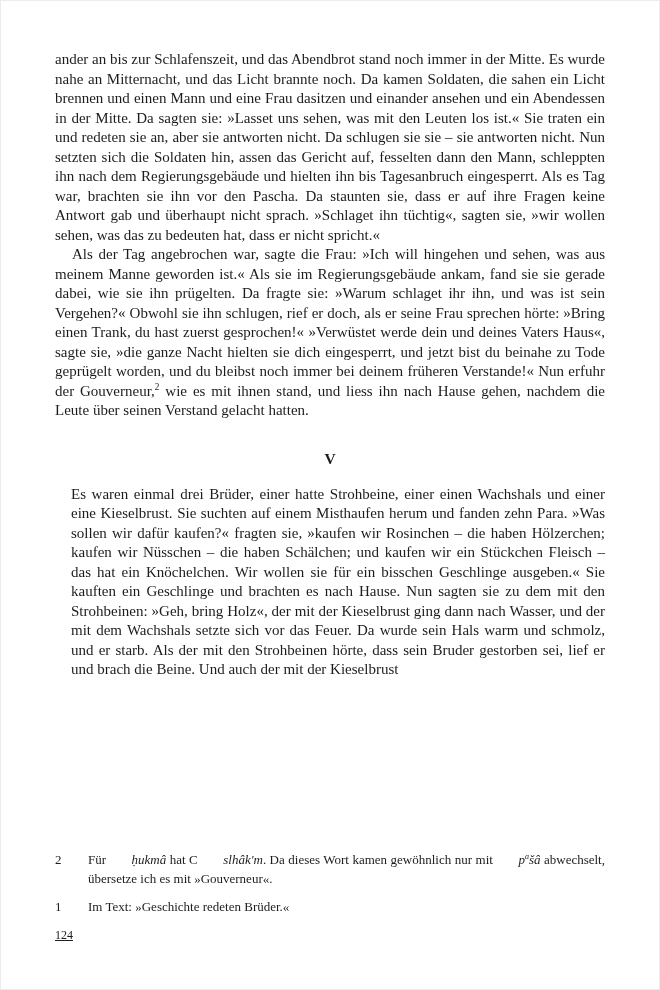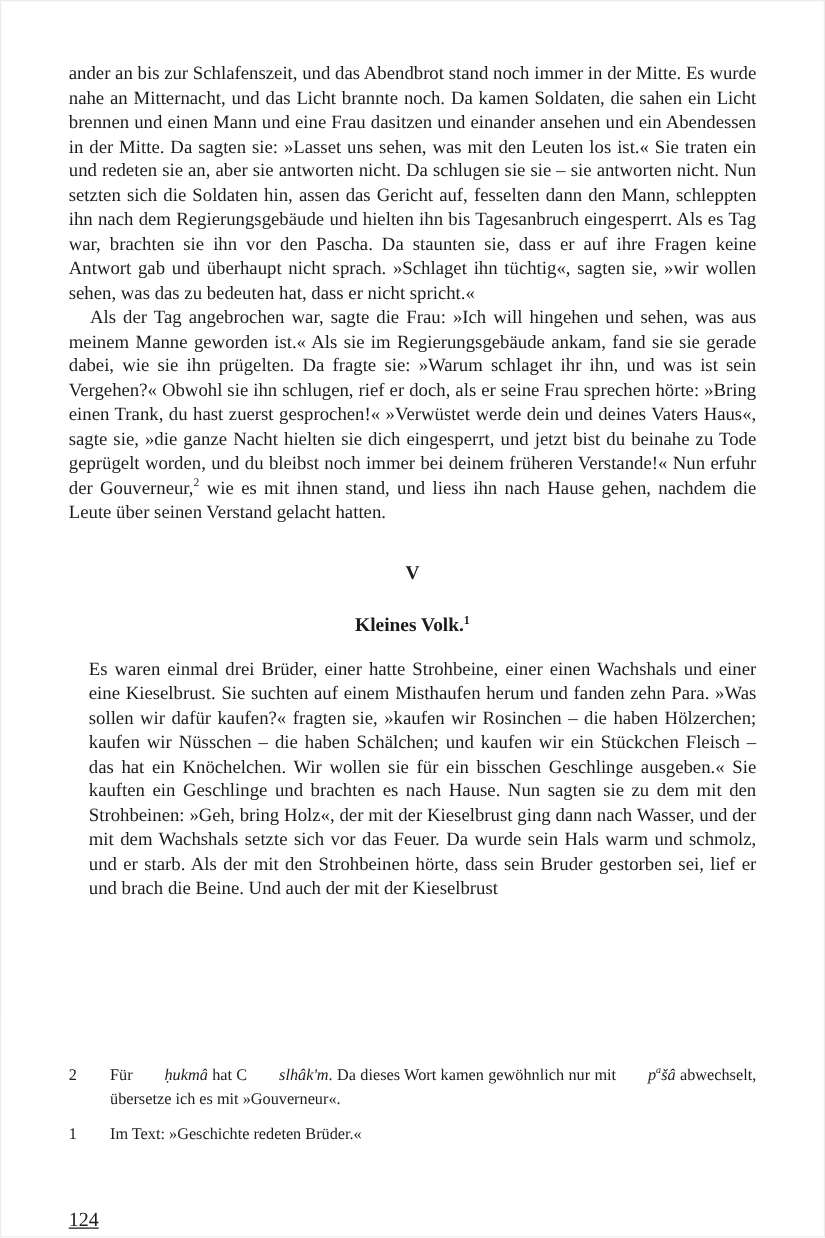--- a/index.html
+++ b/index.html
@@ -79,38 +79,37 @@
     flex: 1;
     text-align: justify;
   }
   .fn-text i {
     font-style: italic;
     margin-left: 22px;
   }
   .page-number {
     position: absolute;
     left: 55px;
-    top: 968px;
-    font-size: 16px;
+    top: 926px;
+    font-size: 12px;
     line-height: 18px;
     text-decoration: underline;
   }
 </style>
 </head>
 <body>
 
 <div class="page">
 
   <div class="text-block">
     <p class="para">ander an bis zur Schlafenszeit, und das Abendbrot stand noch immer in der Mitte. Es wurde nahe an Mitternacht, und das Licht brannte noch. Da kamen Soldaten, die sahen ein Licht brennen und einen Mann und eine Frau dasitzen und einander ansehen und ein Abendessen in der Mitte. Da sagten sie: »Lasset uns sehen, was mit den Leuten los ist.« Sie traten ein und redeten sie an, aber sie antworten nicht. Da schlugen sie sie – sie antworten nicht. Nun setzten sich die Soldaten hin, assen das Gericht auf, fesselten dann den Mann, schleppten ihn nach dem Regierungsgebäude und hielten ihn bis Tagesanbruch eingesperrt. Als es Tag war, brachten sie ihn vor den Pascha. Da staunten sie, dass er auf ihre Fragen keine Antwort gab und überhaupt nicht sprach. »Schlaget ihn tüchtig«, sagten sie, »wir wollen sehen, was das zu bedeuten hat, dass er nicht spricht.«</p>
     <p class="para indent"><span>Als der Tag angebrochen war, sagte die Frau: »Ich will hingehen und sehen, was aus meinem Manne geworden ist.« Als sie im Regierungsgebäude ankam, fand sie sie gerade dabei, wie sie ihn prügelten. Da fragte sie: »Warum schlaget ihr ihn, und was ist sein Vergehen?« Obwohl sie ihn schlugen, rief er doch, als er seine Frau sprechen hörte: »Bring einen Trank, du hast zuerst gesprochen!« »Verwüstet werde dein und deines Vaters Haus«, sagte sie, »die ganze Nacht hielten sie dich eingesperrt, und jetzt bist du beinahe zu Tode geprügelt worden, und du bleibst noch immer bei deinem früheren Verstande!« Nun erfuhr der Gouverneur,</span><sup>2</sup><span> wie es mit ihnen stand, und liess ihn nach Hause gehen, nachdem die Leute über seinen Verstand gelacht hatten.</span></p>
 
     <h2 class="chapter-numeral">V</h2>
 
-    <h3 class="story-title"><span>Kleines Volk.</span><sup>1</sup></h3>
 
     <p class="para story-para">Es waren einmal drei Brüder, einer hatte Strohbeine, einer einen Wachshals und einer eine Kieselbrust. Sie suchten auf einem Misthaufen herum und fanden zehn Para. »Was sollen wir dafür kaufen?« fragten sie, »kaufen wir Rosinchen – die haben Hölzerchen; kaufen wir Nüsschen – die haben Schälchen; und kaufen wir ein Stückchen Fleisch – das hat ein Knöchelchen. Wir wollen sie für ein bisschen Geschlinge ausgeben.« Sie kauften ein Geschlinge und brachten es nach Hause. Nun sagten sie zu dem mit den Strohbeinen: »Geh, bring Holz«, der mit der Kieselbrust ging dann nach Wasser, und der mit dem Wachshals setzte sich vor das Feuer. Da wurde sein Hals warm und schmolz, und er starb. Als der mit den Strohbeinen hörte, dass sein Bruder gestorben sei, lief er und brach die Beine. Und auch der mit der Kieselbrust</p>
   </div>
 
   <div class="footnotes">
     <div class="footnote">
       <span class="fn-marker">2</span>
       <span class="fn-text"><span>Für </span><i>ḥukmâ</i><span> hat C </span><i>slhâk'm</i><span>. Da dieses Wort kamen gewöhnlich nur mit </span><i><span>p</span><sup>a</sup><span>šâ</span></i><span> abwechselt, übersetze ich es mit »Gouverneur«.</span></span>
     </div>
     <div class="footnote">

